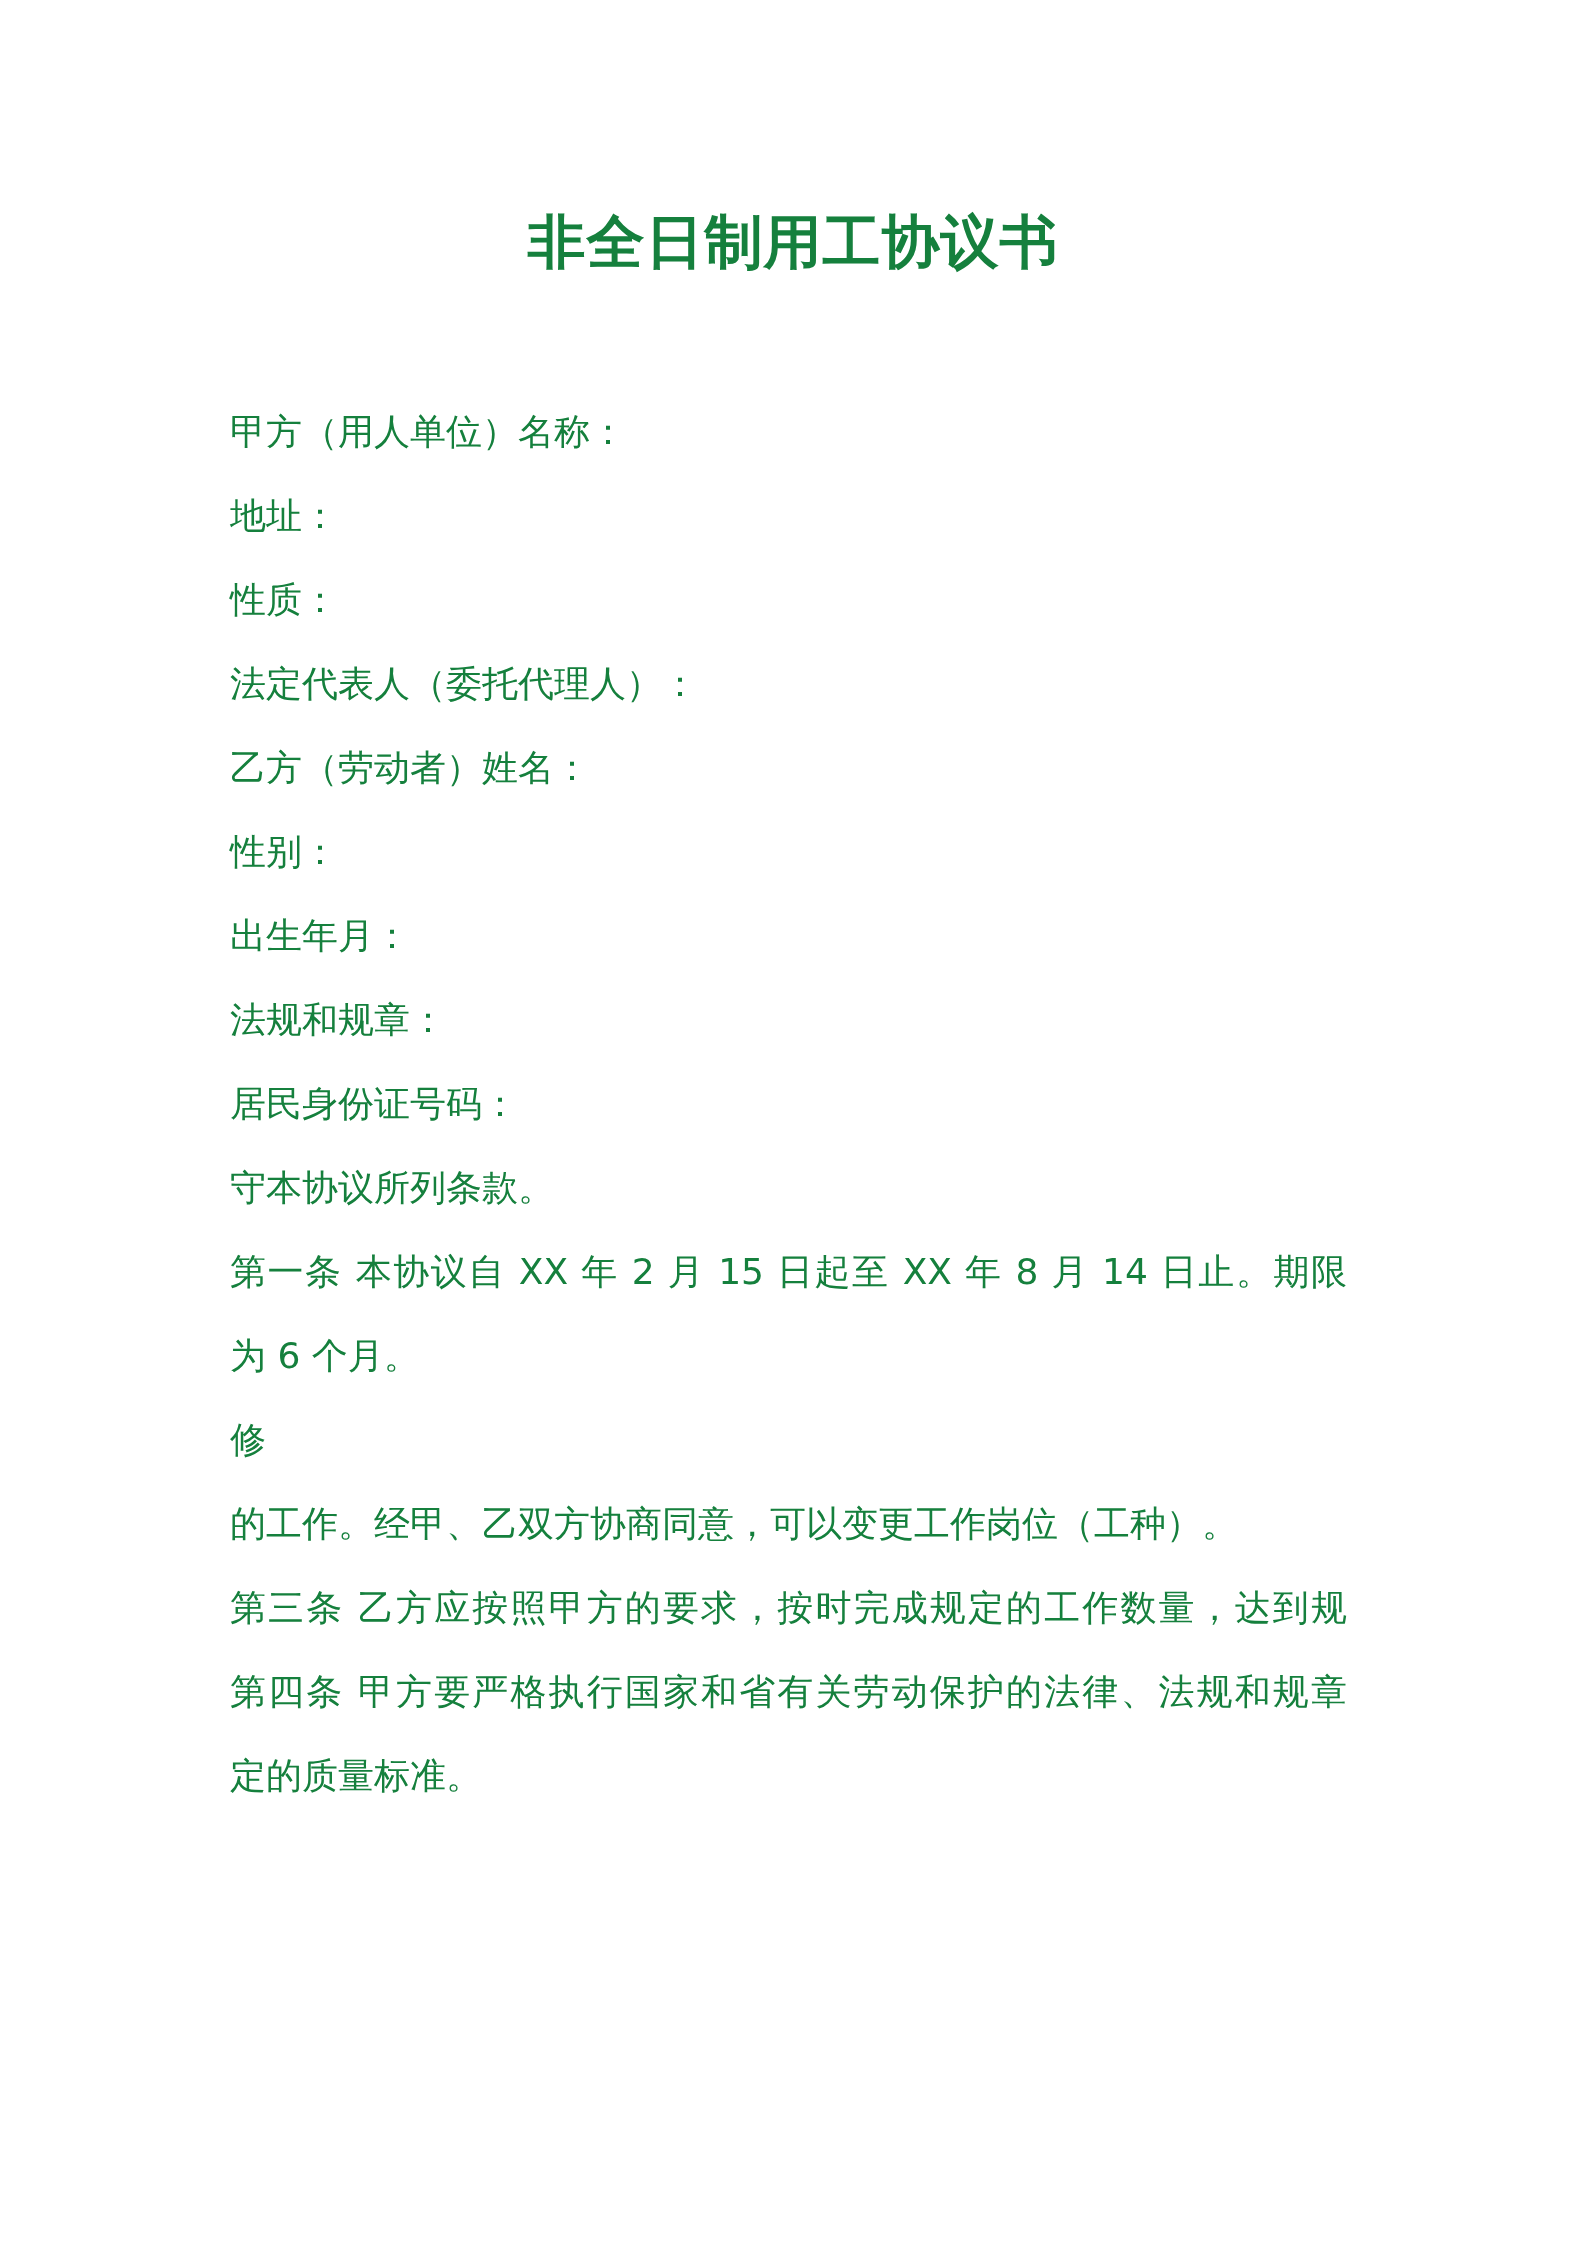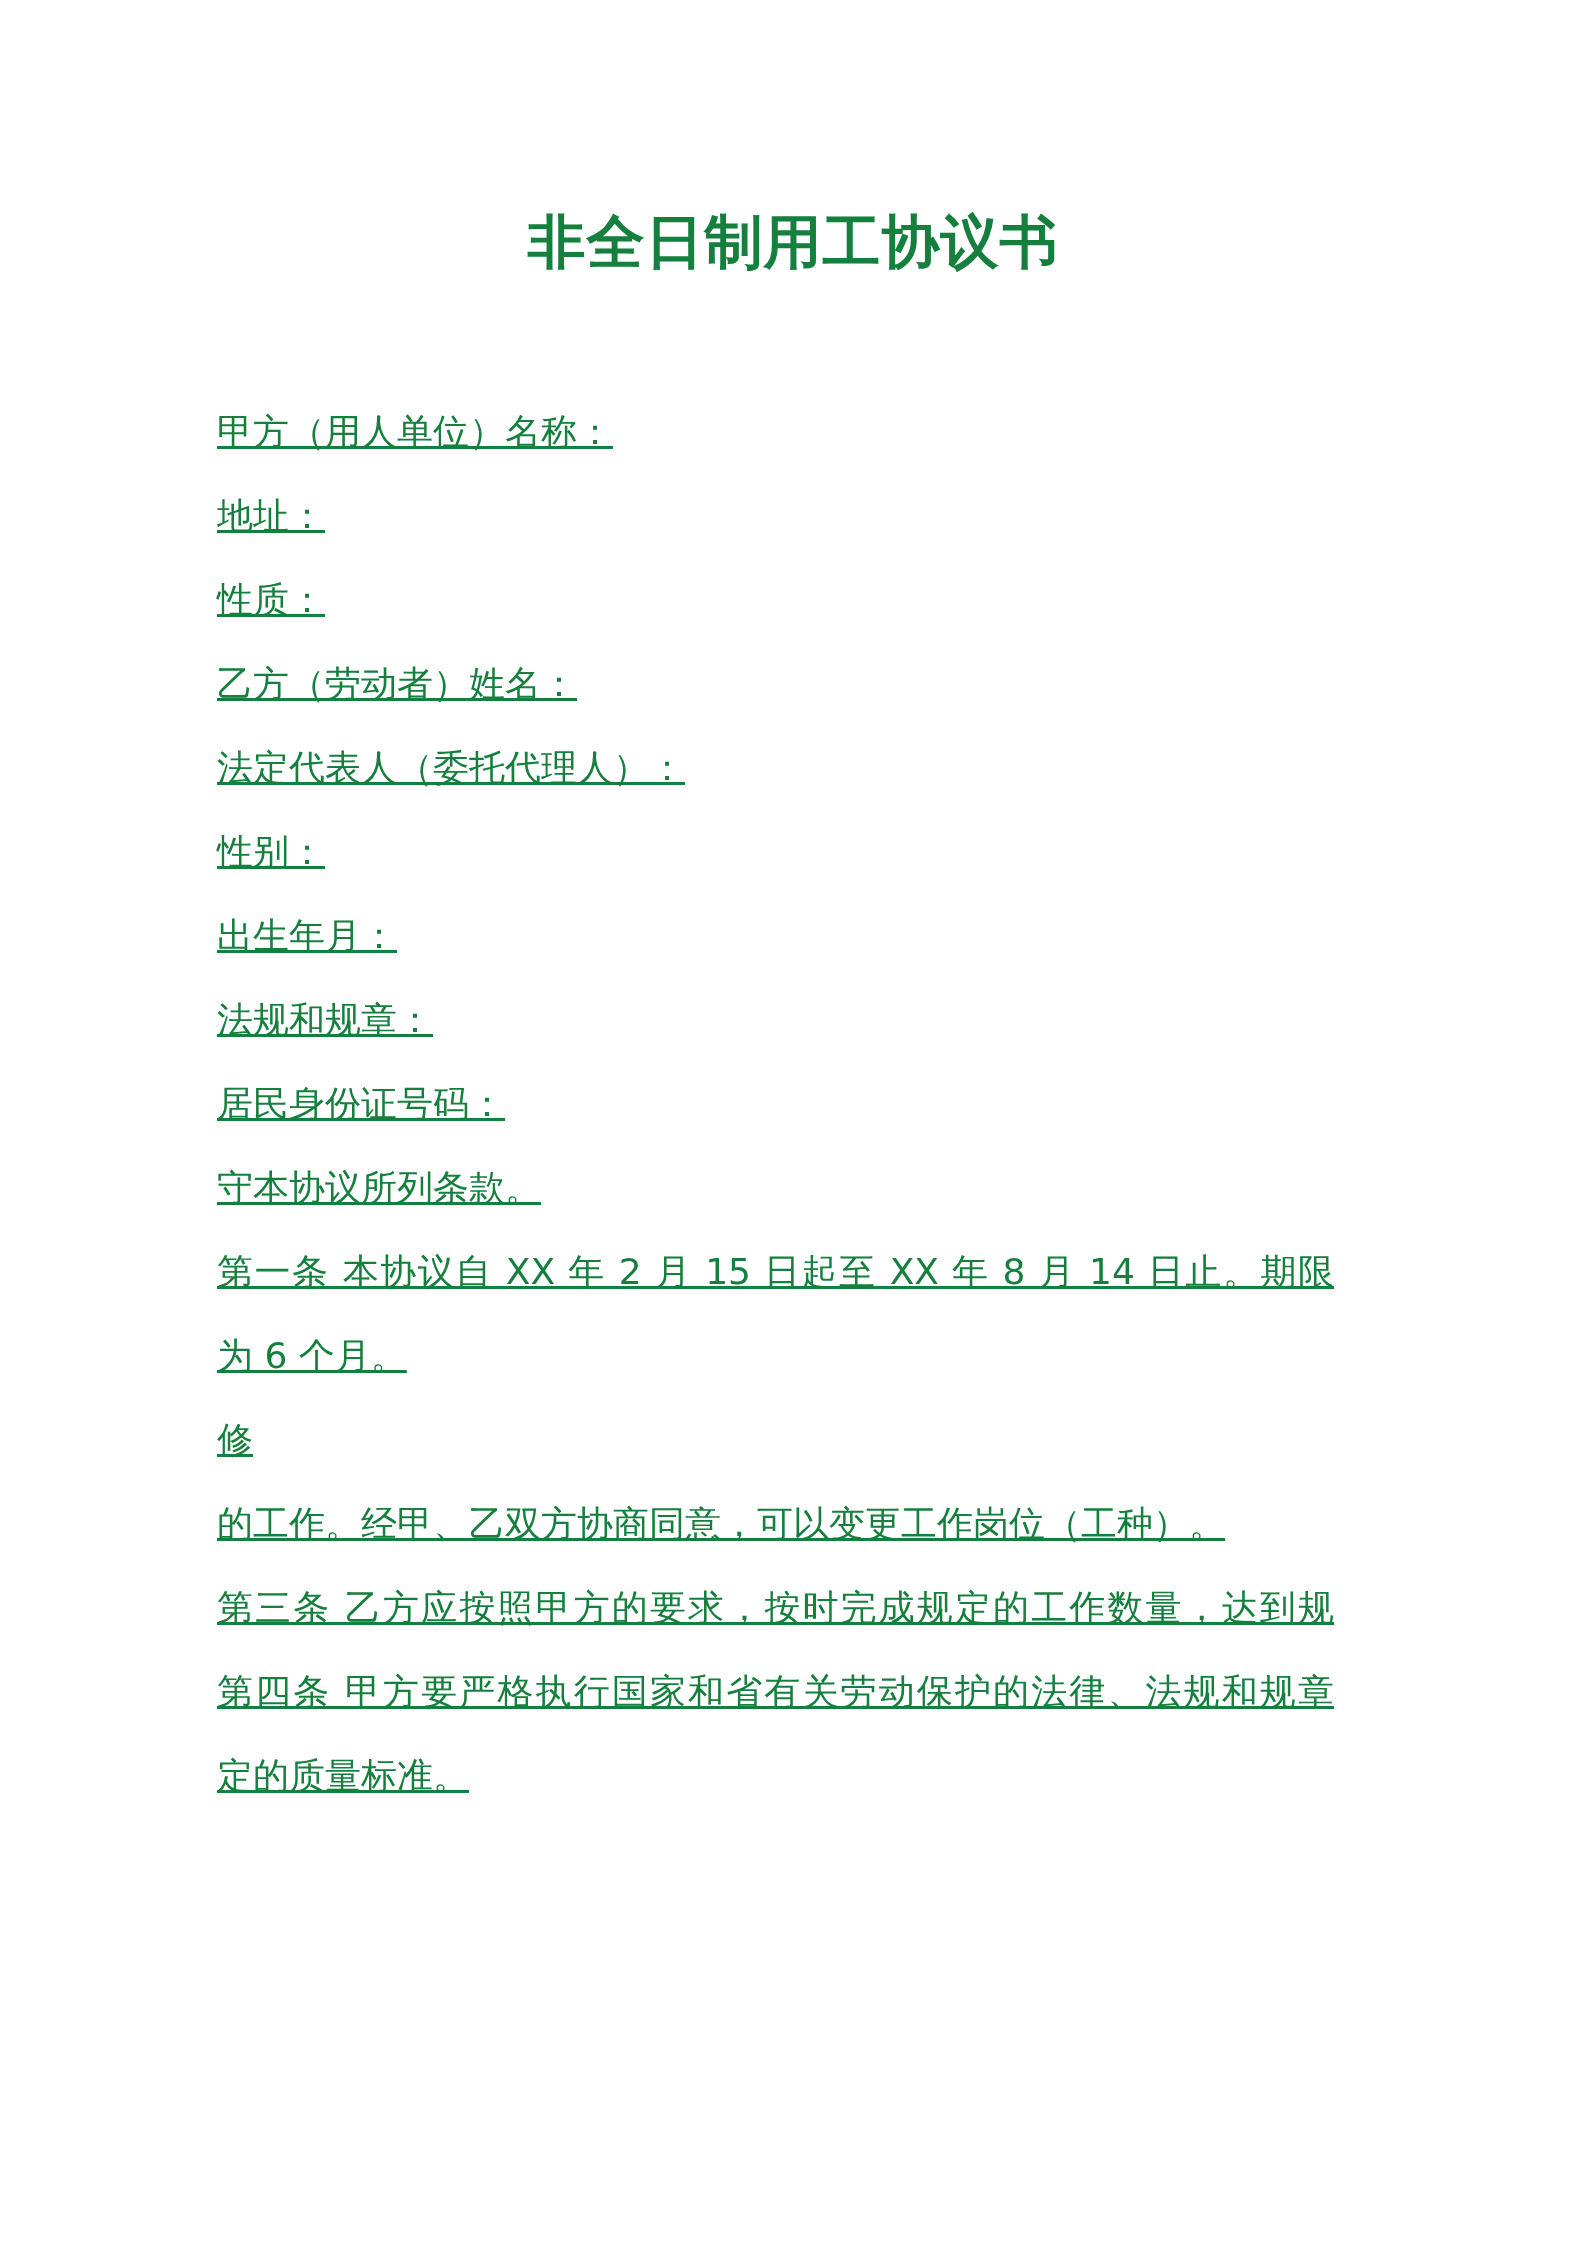--- a/index.html
+++ b/index.html
@@ -24,23 +24,22 @@
     margin: 0;
     text-align: center;
     font-size: 58px;
     font-weight: bold;
     line-height: 84px;
     letter-spacing: 1px;
   }
   .content {
     position: absolute;
     top: 390px;
-    left: 217px;
+    left: 230px;
     width: 1117px;
-    text-decoration: underline;
   }
   .line {
     margin: 0;
     padding: 0;
     font-size: 36px;
     line-height: 84px;
     height: 84px;
     white-space: pre-wrap;
     text-align: left;
   }
@@ -54,22 +53,22 @@
 
 <div class="page">
 
   <h1 class="doc-title">非全日制用工协议书</h1>
 
   <div class="content">
 
     <p class="line">甲方（用人单位）名称：</p>
     <p class="line">地址：</p>
     <p class="line">性质：</p>
+    <p class="line">法定代表人（委托代理人）：</p>
     <p class="line">乙方（劳动者）姓名：</p>
-    <p class="line">法定代表人（委托代理人）：</p>
     <p class="line">性别：</p>
     <p class="line">出生年月：</p>
     <p class="line">法规和规章：</p>
     <p class="line">居民身份证号码：</p>
 
     <p class="line">守本协议所列条款。</p>
 
     <p class="line just">第一条 本协议自 XX 年 2 月 15 日起至 XX 年 8 月 14 日止。期限</p>
     <p class="line">为 6 个月。</p>
 

